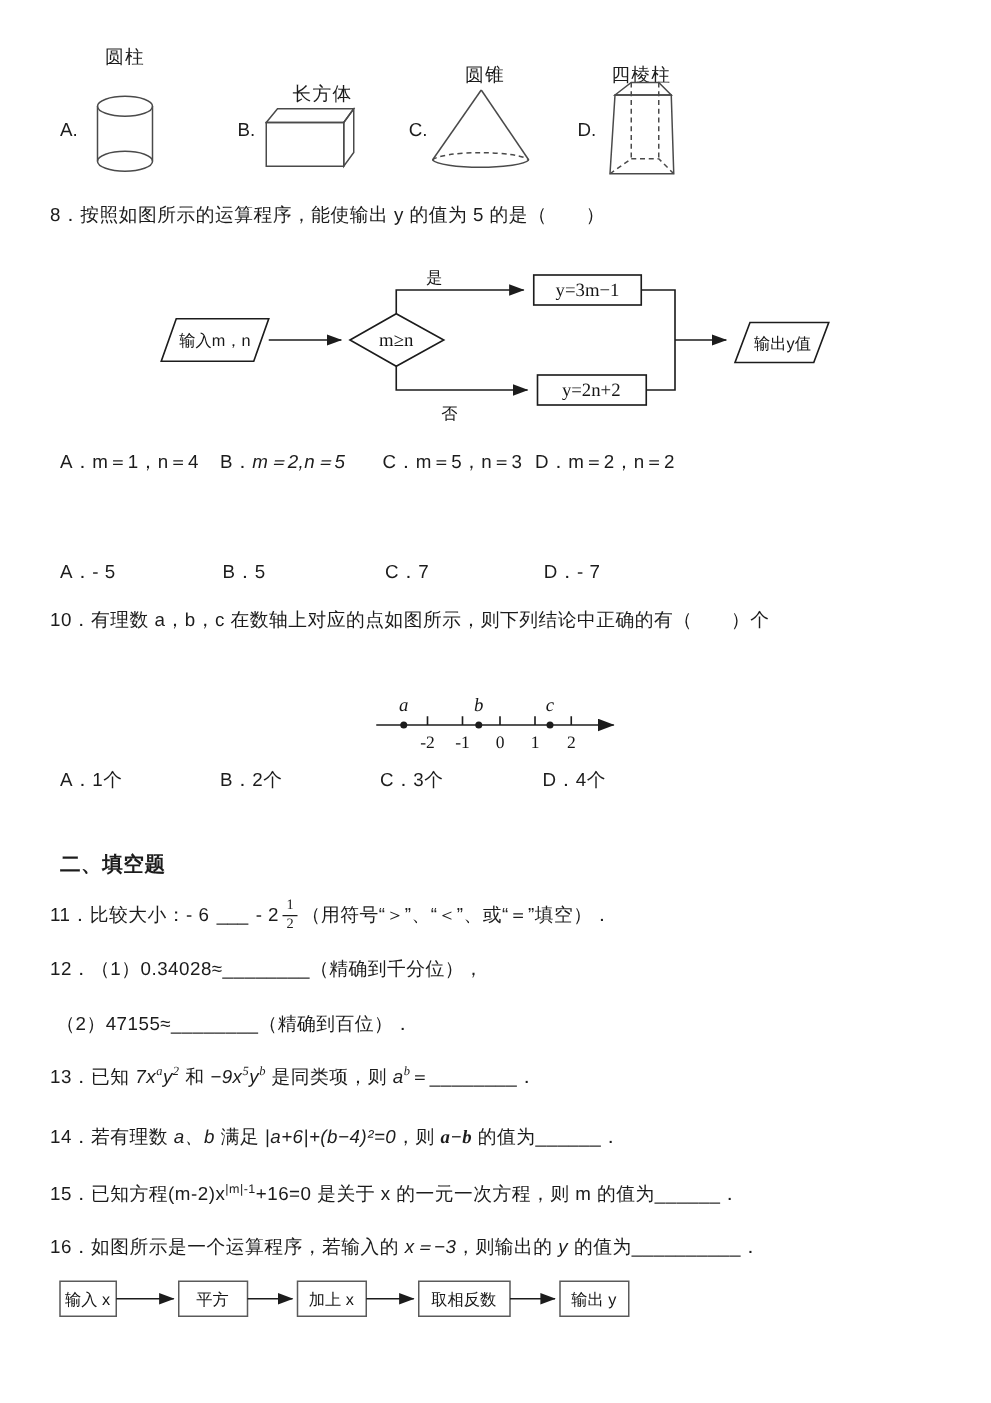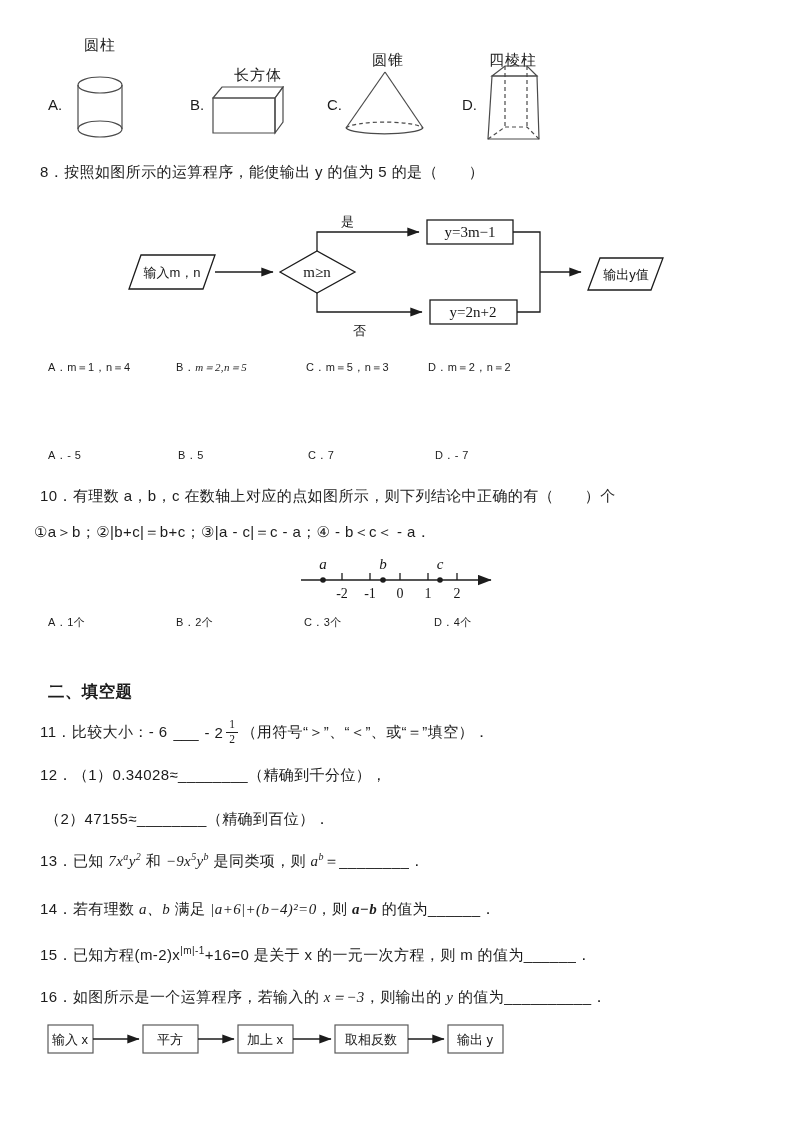--- a/index.html
+++ b/index.html
@@ -1,27 +1,27 @@
 <!DOCTYPE html>
 <html><head>
 <meta charset="utf-8">
 <style>
   html,body{margin:0;padding:0;background:#ffffff;}
   .page{position:relative;width:793px;height:1122px;background:#ffffff;overflow:hidden;
         font-family:"Liberation Sans",sans-serif;color:#1c1c1c;}
   .line{position:absolute;white-space:nowrap;font-size:15px;letter-spacing:.4px;}
   .flexline{display:flex;align-items:center;}
   .bold{font-weight:bold;text-align:right;}
-  .math{font-family:Liberation Serif, serif;font-style:italic;}
+  .math{font-family:Liberation Sans, sans-serif;font-style:italic;}
   .math-bold{font-family:"Liberation Serif",serif;font-style:italic;font-weight:bold;text-align:right;}
   sup{font-size:10px;vertical-align:super;line-height:0;font-family:"Liberation Serif",serif;font-style:italic;}
   .frac{display:inline-flex;flex-direction:column;align-items:center;vertical-align:middle;
         font-size:11.5px;line-height:1.15;margin:0 3px;font-family:"Liberation Serif",serif;}
   .frac .num{border-bottom:1px solid #1c1c1c;padding:0 3px 0px;}
-  .opt{position:absolute;white-space:nowrap;font-size:11px;letter-spacing:.4px;}
+  .opt{position:absolute;white-space:nowrap;font-size:15px;letter-spacing:.4px;}
   .shape-title{position:absolute;font-size:15px;text-align:center;letter-spacing:1px;}
   .shape-letter{position:absolute;font-size:15px;}
   svg{position:absolute;}
   svg text{fill:#161616;}
   .cjk{font-family:"Liberation Sans",sans-serif;font-size:13px;}
   .mathsv{font-family:"Liberation Serif",serif;font-size:15px;}
   .mathsv-i{font-family:"Liberation Serif",serif;font-style:italic;font-size:15px;}
   .ticklab{font-family:"Liberation Serif",serif;font-size:14px;}
 </style>
 </head>
@@ -110,21 +110,20 @@
   <span class="opt" style="left:176px;top:360px"><span>B．</span><span class="math">m＝2,n＝5</span></span>
   <span class="opt" style="left:306px;top:360px"><span>C．</span><span>m＝5，n＝3</span></span>
   <span class="opt" style="left:428px;top:360px"><span>D．</span><span>m＝2，n＝2</span></span>
 
   <span class="opt" style="left:48px;top:448px"><span>A．</span><span>- 5</span></span>
   <span class="opt" style="left:178px;top:448px"><span>B．</span><span>5</span></span>
   <span class="opt" style="left:308px;top:448px"><span>C．</span><span>7</span></span>
   <span class="opt" style="left:435px;top:448px"><span>D．</span><span>- 7</span></span>
 
   <div class="line" style="left:40px;top:487px">10．有理数 a，b，c 在数轴上对应的点如图所示，则下列结论中正确的有（　　）个</div>
-  <div class="line" style="left:34px;top:523px">①a＞b；②|b+c|＝b+c；③|a - c|＝c - a；④ - b＜c＜ - a．</div>
 
   <svg width="215" height="46" style="left:293px;top:556px">
     <defs>
       <marker id="ah2" markerWidth="11" markerHeight="9" refX="10" refY="4" orient="auto">
         <path d="M0,0 L10.5,4 L0,8 Z" fill="#1c1c1c"></path>
       </marker>
     </defs>
     <g stroke="#1c1c1c" stroke-width="1.3">
       <line x1="8" y1="24" x2="198" y2="24" marker-end="url(#ah2)"></line>
       <line x1="49" y1="17" x2="49" y2="24"></line>

